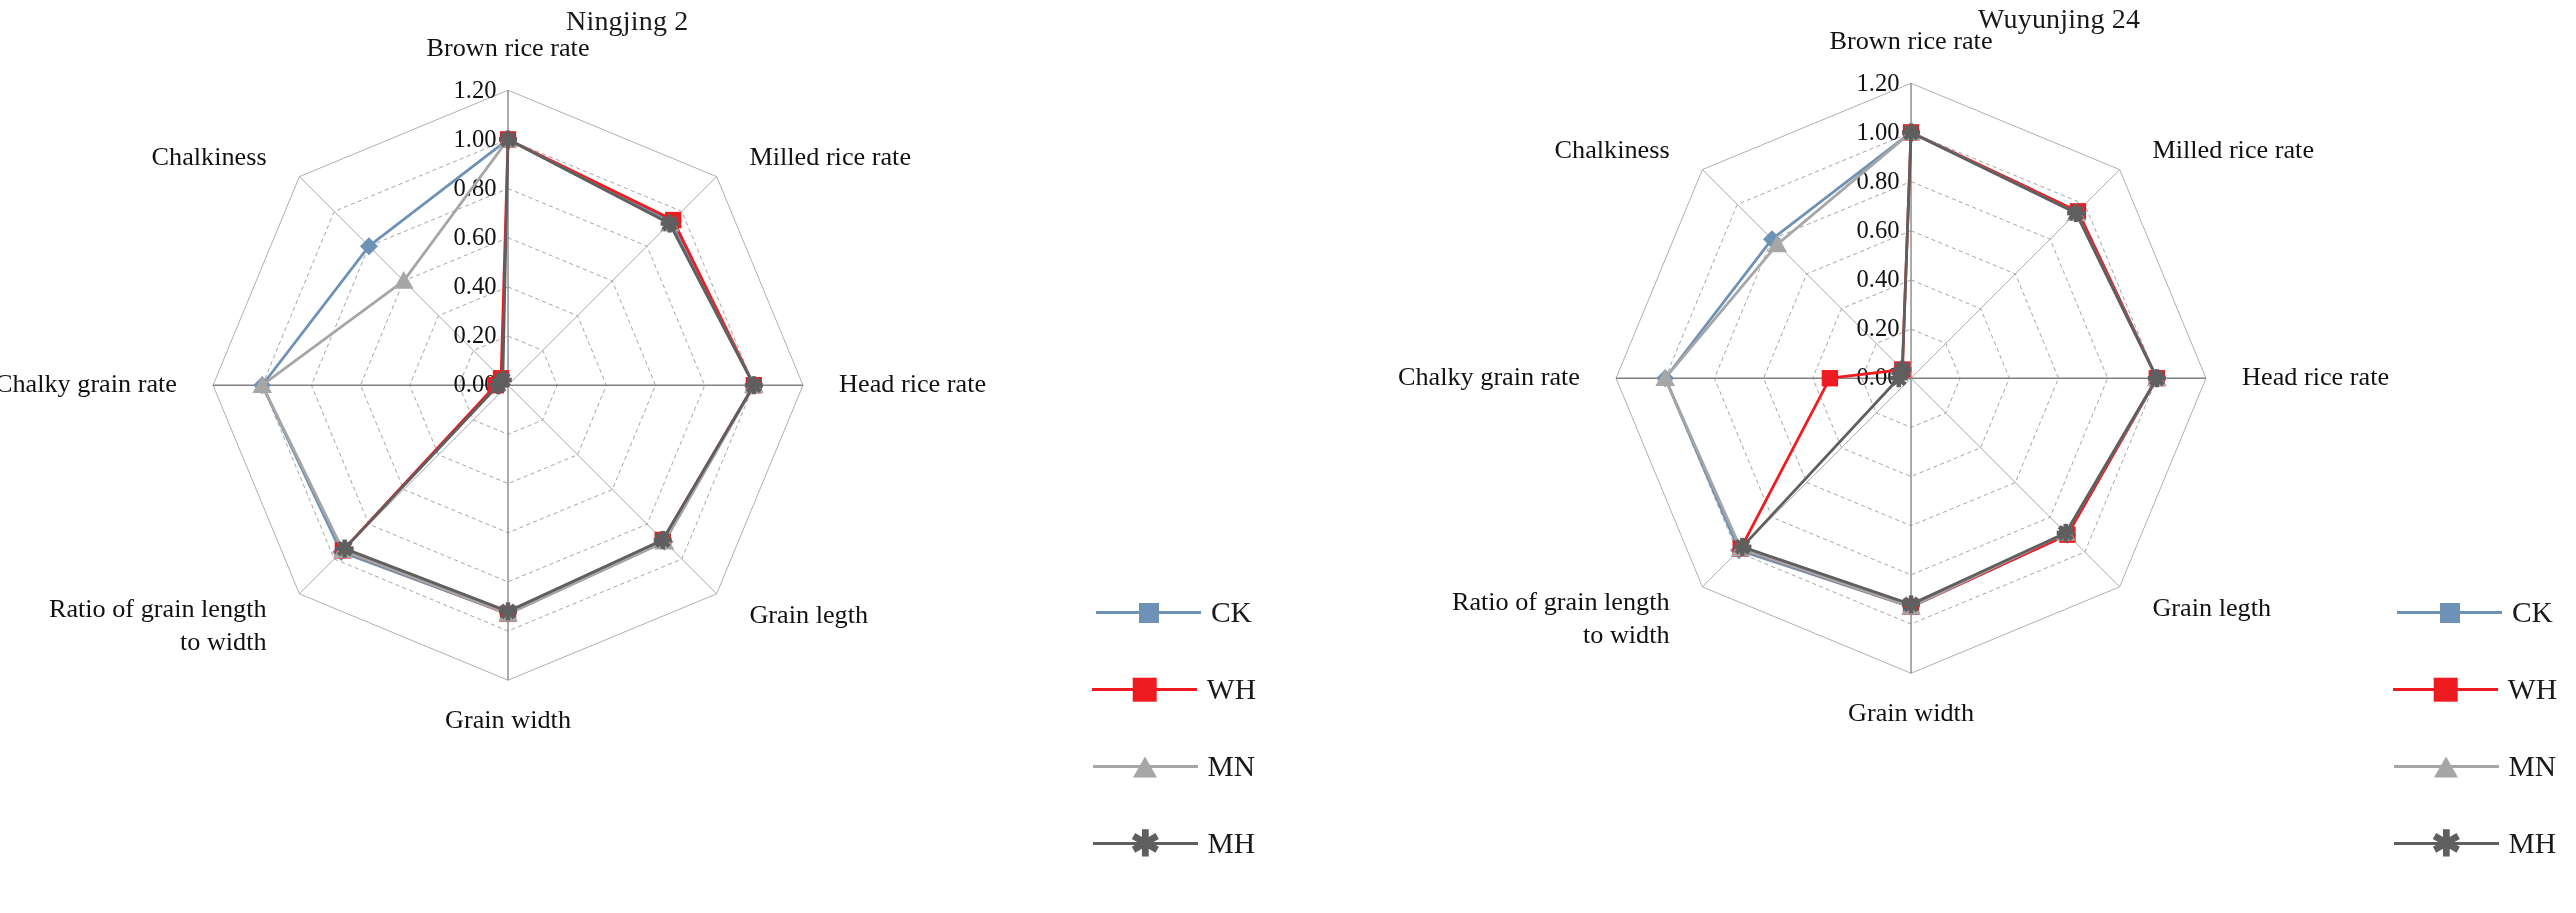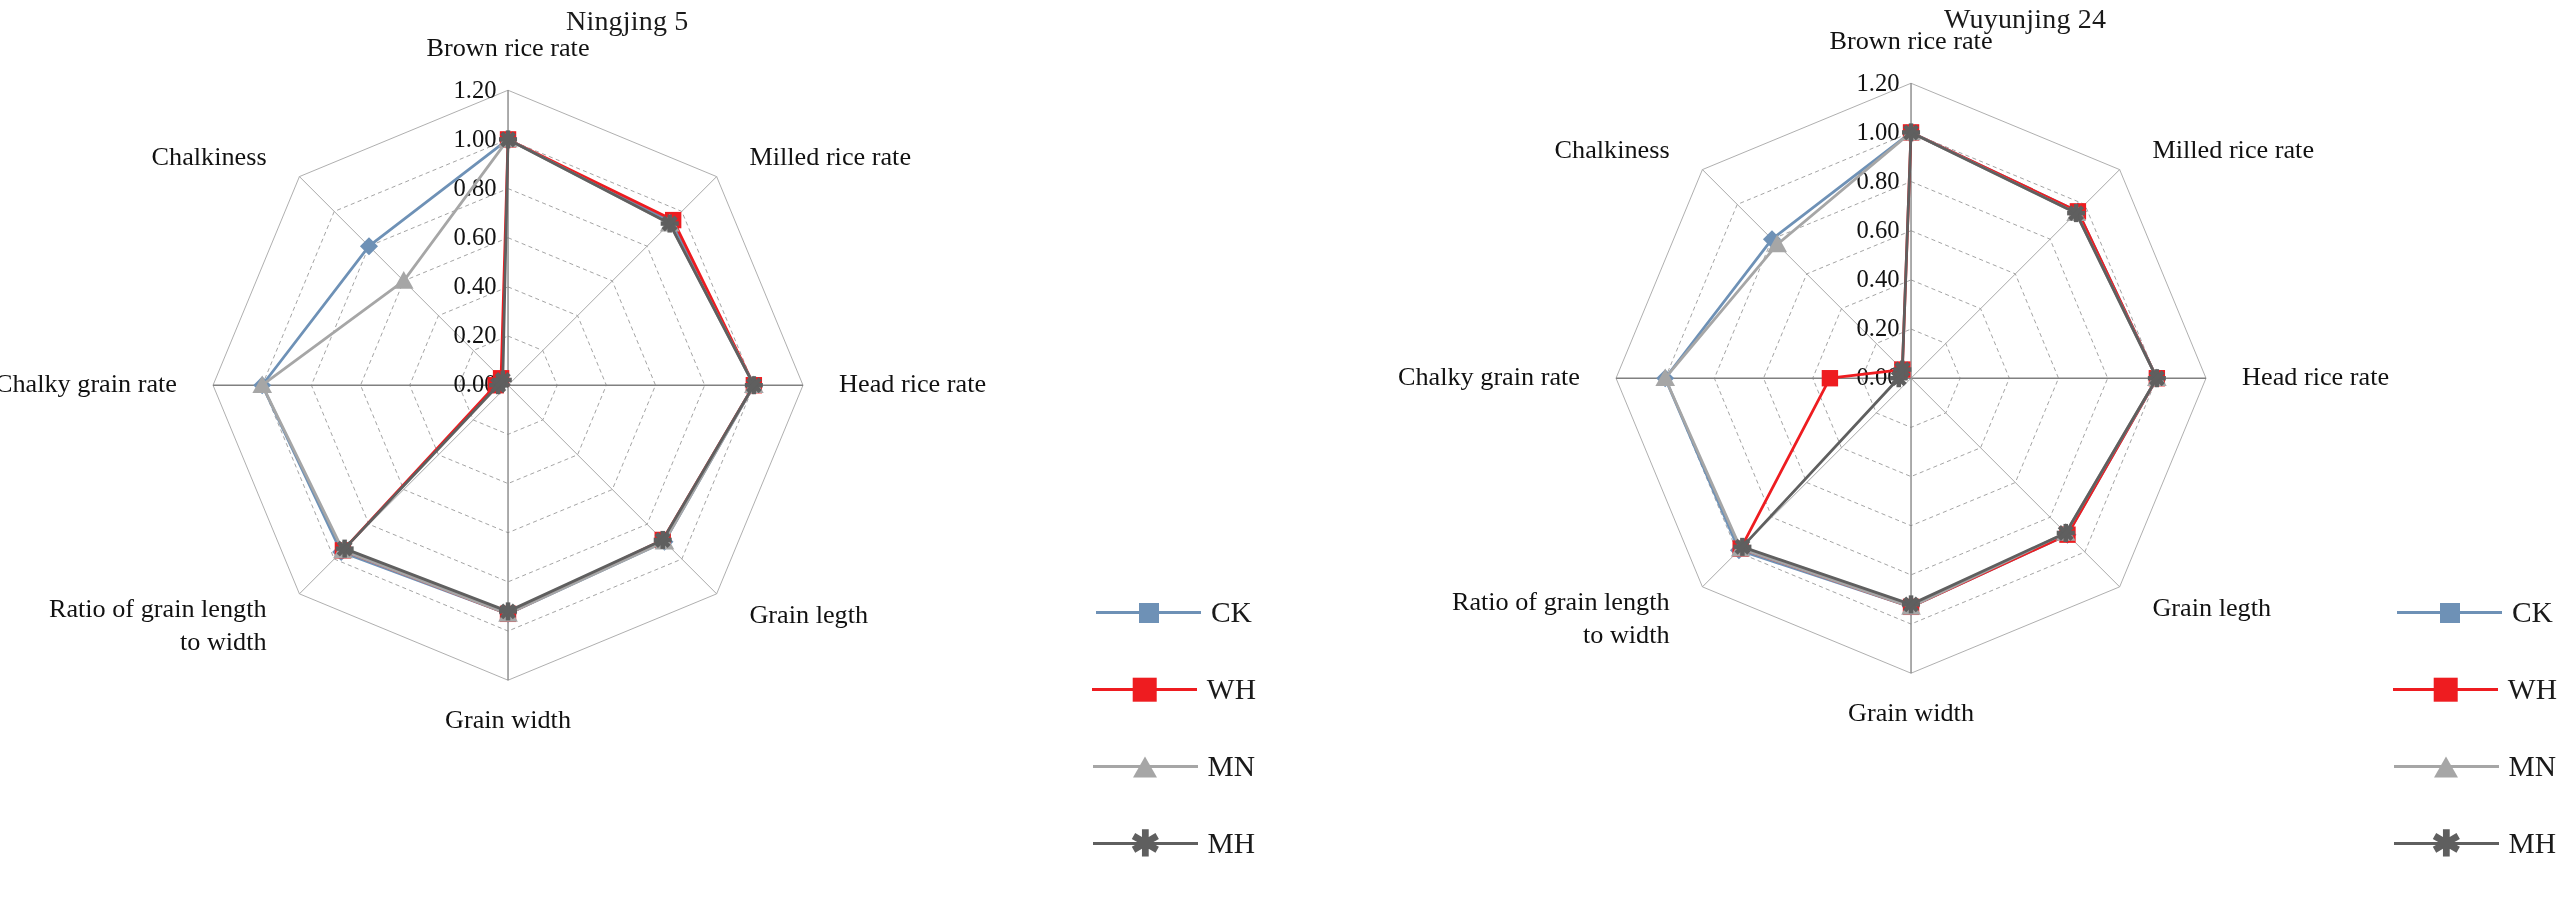--- a/index.html
+++ b/index.html
@@ -16,21 +16,21 @@
   .panel-left{left:0;width:1288px;}
   .panel-right{left:1288px;width:1288px;}
 
   .panel-title{
     position:absolute;
     font-size:28px;
     white-space:nowrap;
     letter-spacing:0.2px;
   }
   .panel-left  .panel-title{left:566px;top:4.9px;}
-  .panel-right .panel-title{left:656px;top:2.5px;}
+  .panel-right .panel-title{left:690px;top:2.5px;}
 
   .radar-wrap{position:absolute;left:0;top:0;width:1098px;height:836px;}
   .panel-right .radar-wrap{left:115px;top:-6.6px;}
 
   svg.radar{display:block;width:100%;height:100%;overflow:visible;}
 
   .grid-line{fill:none;stroke:#a6a6a6;stroke-width:1.1;}
   .grid-line.dashed{stroke-dasharray:5 4;stroke:#9a9a9a;}
   .spoke{stroke:#a6a6a6;stroke-width:1.2;}
   .spoke.axis-main{stroke:#808080;stroke-width:1.6;}
@@ -77,21 +77,21 @@
   .triangle{width:0;height:0;border-left:12.3px solid transparent;border-right:12.3px solid transparent;border-bottom:21px solid #a6a6a6;}
   .xmark{font-size:36px;line-height:1;color:#5f5f5f;font-family:"Liberation Sans",sans-serif;font-weight:bold;}
   .legend-label{font-size:29.5px;padding-left:9.8px;}
 </style>
 </head>
 <body>
 
 <div class="figure">
 
   <div class="panel panel-left">
-    <div class="panel-title">Ningjing 5</div>
+    <div class="panel-title">Ningjing 2</div>
 
     <div class="radar-wrap">
       <svg class="radar" viewBox="0 0 1340 1020" id="svg-left">
           <polygon points="620.0,410.0 662.4,427.6 680.0,470.0 662.4,512.4 620.0,530.0 577.6,512.4 560.0,470.0 577.6,427.6" class="grid-line dashed"></polygon>
           <polygon points="620.0,350.0 704.9,385.1 740.0,470.0 704.9,554.9 620.0,590.0 535.1,554.9 500.0,470.0 535.1,385.1" class="grid-line dashed"></polygon>
           <polygon points="620.0,290.0 747.3,342.7 800.0,470.0 747.3,597.3 620.0,650.0 492.7,597.3 440.0,470.0 492.7,342.7" class="grid-line dashed"></polygon>
           <polygon points="620.0,230.0 789.7,300.3 860.0,470.0 789.7,639.7 620.0,710.0 450.3,639.7 380.0,470.0 450.3,300.3" class="grid-line dashed"></polygon>
           <polygon points="620.0,170.0 832.1,257.9 920.0,470.0 832.1,682.1 620.0,770.0 407.9,682.1 320.0,470.0 407.9,257.9" class="grid-line dashed"></polygon>
           <polygon points="620.0,110.0 874.6,215.4 980.0,470.0 874.6,724.6 620.0,830.0 365.4,724.6 260.0,470.0 365.4,215.4" class="grid-line"></polygon>
           <line x1="620" y1="470" x2="620.0" y2="110.0" class="spoke axis-main"></line>

